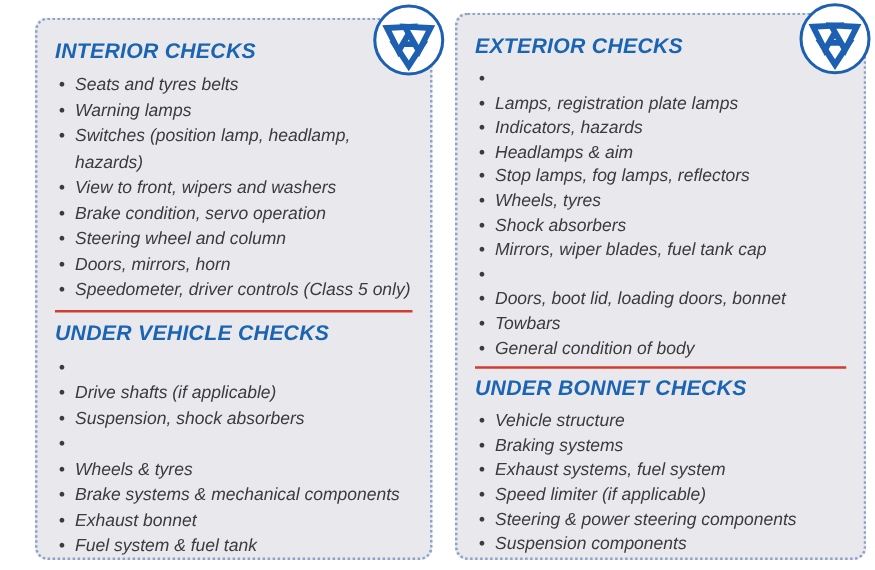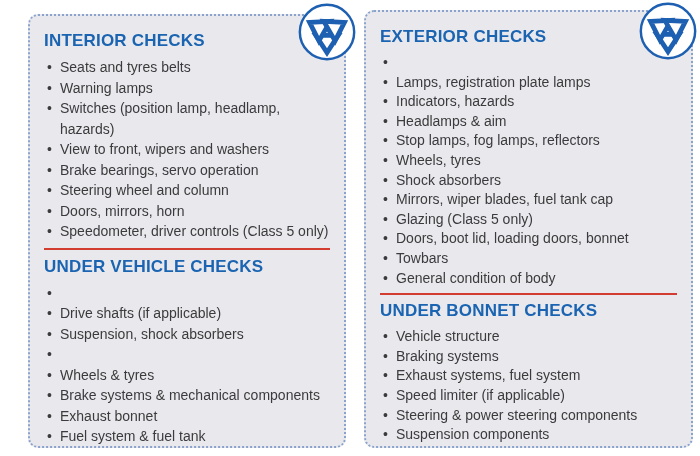--- a/index.html
+++ b/index.html
@@ -12,20 +12,21 @@
   .page { position: relative; width: 700px; height: 456px; }
 
   .panel {
     position: absolute;
     box-sizing: border-box;
     background: var(--panel-background, #e9e9ed);
     border: 2px dotted var(--panel-border, #8aa3cc);
     border-radius: 10px;
     padding: 14px 12px 12px 14px;
     overflow: hidden;
+    font-style: italic;
   }
   .panel-left  { left: 28px;  top: 14px; width: 318px; height: 434px; }
   .panel-right { left: 364px; top: 10px; width: 329px; height: 438px; }
 
   .section-title {
     margin: 0 0 5px 0;
     font-size: 17px;
     font-weight: 700;
     letter-spacing: 0.2px;
     color: var(--heading-blue, #1a64b2);
@@ -108,21 +109,21 @@
           <li>
             <span class="bullet">•</span>
             <span class="item-text">Switches (position lamp, headlamp, hazards)</span>
           </li>
           <li>
             <span class="bullet">•</span>
             <span class="item-text">View to front, wipers and washers</span>
           </li>
           <li>
             <span class="bullet">•</span>
-            <span class="item-text">Brake bearings, servo operation</span>
+            <span class="item-text">Brake condition, servo operation</span>
           </li>
           <li>
             <span class="bullet">•</span>
             <span class="item-text">Steering wheel and column</span>
           </li>
           <li>
             <span class="bullet">•</span>
             <span class="item-text">Doors, mirrors, horn</span>
           </li>
           <li>
@@ -203,21 +204,20 @@
           <li>
             <span class="bullet">•</span>
             <span class="item-text">Shock absorbers</span>
           </li>
           <li>
             <span class="bullet">•</span>
             <span class="item-text">Mirrors, wiper blades, fuel tank cap</span>
           </li>
           <li>
             <span class="bullet">•</span>
-            <span class="item-text">Glazing (Class 5 only)</span>
           </li>
           <li>
             <span class="bullet">•</span>
             <span class="item-text">Doors, boot lid, loading doors, bonnet</span>
           </li>
           <li>
             <span class="bullet">•</span>
             <span class="item-text">Towbars</span>
           </li>
           <li>

